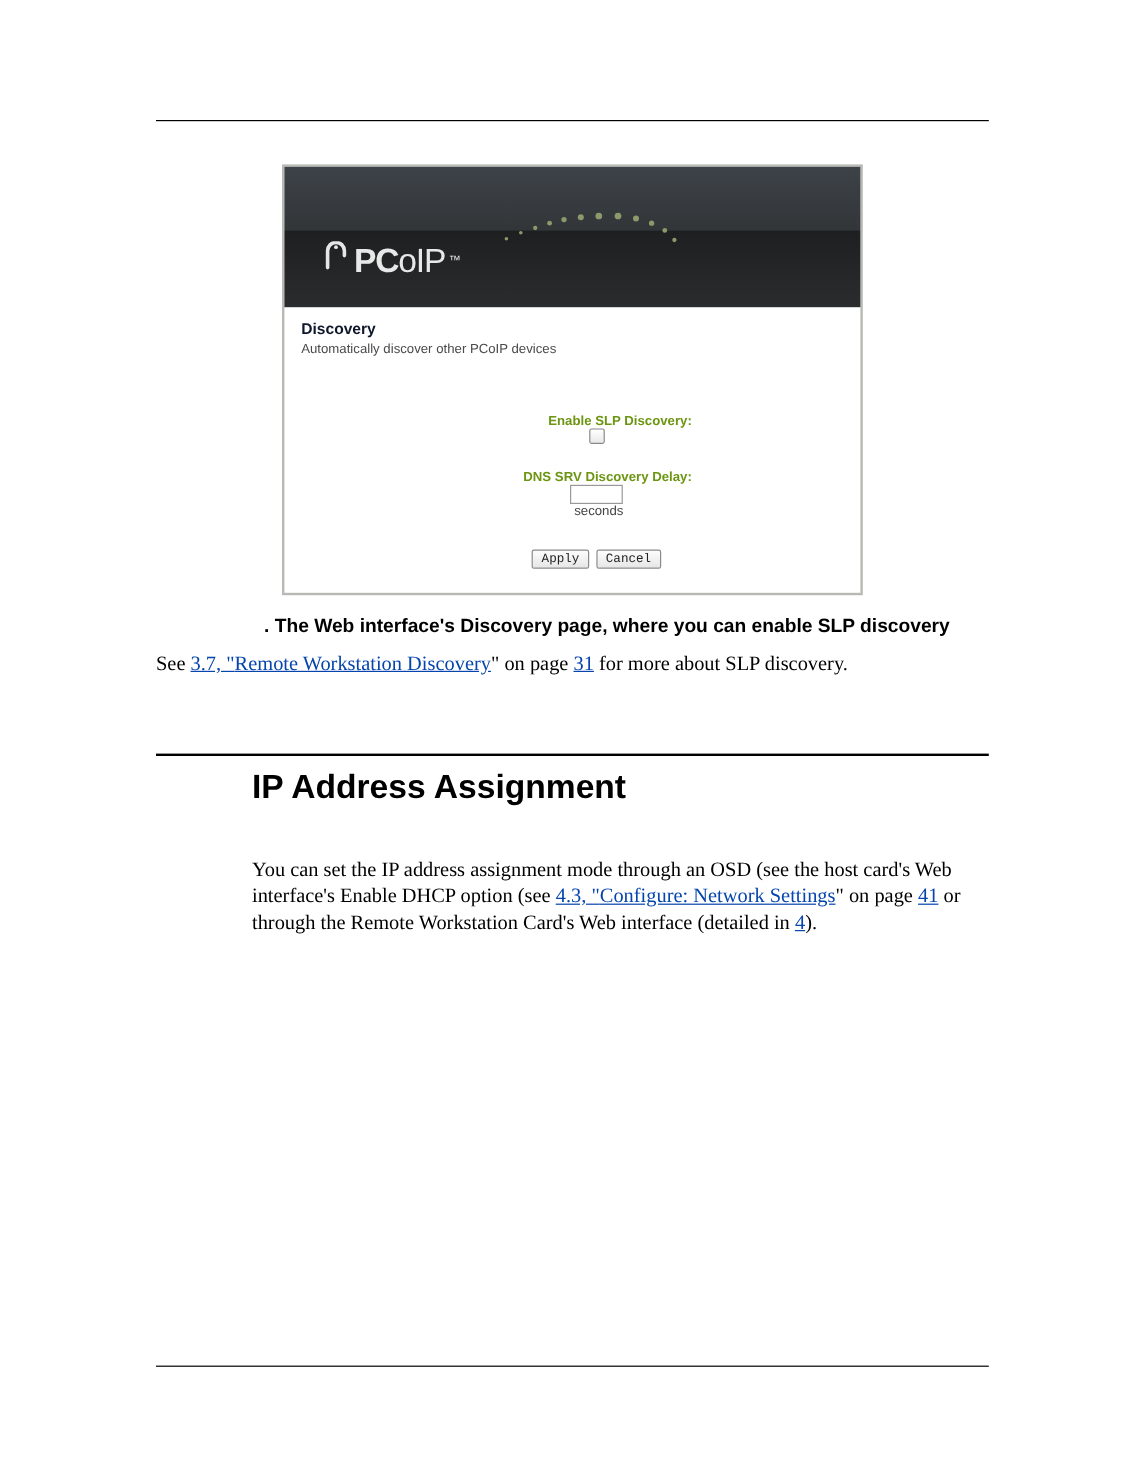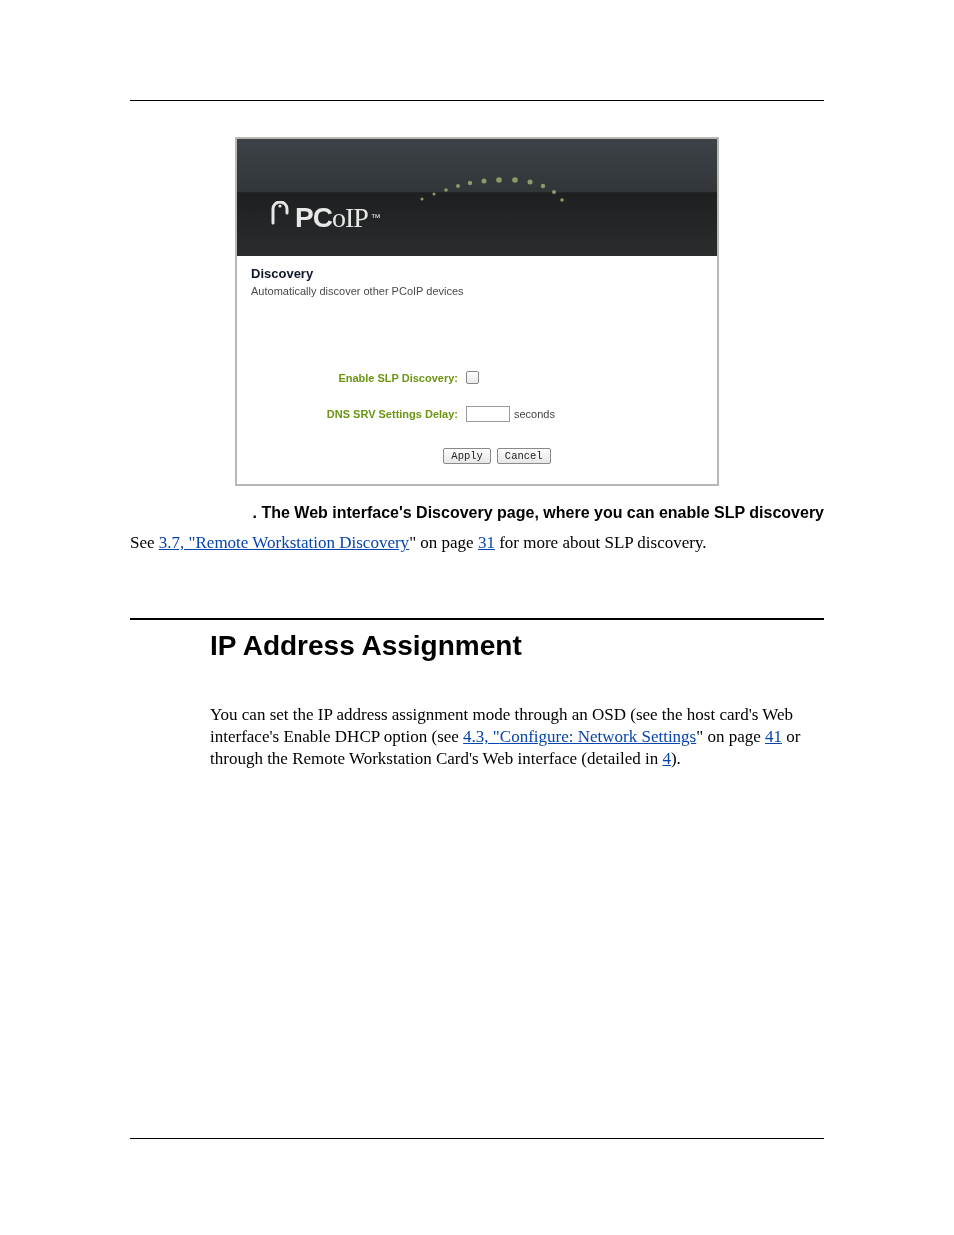--- a/index.html
+++ b/index.html
@@ -45,21 +45,21 @@
     letter-spacing: -1px;
     font-weight: 400;
     display: flex;
     align-items: center;
   }
   .logo-icon {
     margin-right: 2px;
     font-size: 26px;
   }
   .logo .pc { font-weight: 700; margin-top: 48px; }
-  .logo .oip { font-weight: 400; font-family: Liberation Serif, serif; }
+  .logo .oip { font-weight: 400; font-family: Liberation Sans, sans-serif; }
   .logo sup { font-size: 10px; vertical-align: top; margin-left: 3px;}
   .dots {
     position: absolute;
     left: 175px;
     top: 34px;
     width: 200px;
     height: 40px;
     pointer-events: none;
   }
   .ss-body {
@@ -67,30 +67,31 @@
   }
   .ss-title {
     color: #0f172a;
     font-weight: 700;
     font-size: 13px;
     margin-bottom: 4px;
   }
   .ss-sub {
     color: #4a4a4a;
     font-size: 11px;
-    margin-bottom: 74px;
+    margin-bottom: 48px;
   }
   .form-area {
     padding-left: 40px;
     font-size: 12px;
   }
   .form-row {
     display: flex;
     align-items: center;
     margin-bottom: 8px;
+    flex-direction: column;
   }
   .form-row.tight { margin-bottom: 4px; }
   .form-row.gap { margin-bottom: 22px; }
   .form-label {
     color: #6c9512;
     font-weight: 700;
     font-size: 11px;
     width: 175px;
     text-align: right;
     padding-right: 8px;
@@ -128,21 +129,21 @@
     padding: 1px 7px;
     background: linear-gradient(#fdfdfd, #e6e6e6);
     border: 1px solid #8a8a8a;
     border-radius: 2px;
     color: #222;
   }
   .caption {
     font-family: Arial, Helvetica, sans-serif;
     font-weight: 700;
     font-size: 16px;
-    text-align: right;
+    text-align: left;
     margin: 0 0 10px 90px;
   }
   .para {
     font-size: 17px;
     line-height: 1.3;
     margin-bottom: 20px;
   }
   .link {
     color: #0645ad;
     text-decoration: underline;
@@ -209,21 +210,21 @@
       <div class="ss-body">
         <div class="ss-title">Discovery</div>
         <div class="ss-sub">Automatically discover other PCoIP devices</div>
 
         <div class="form-area">
           <div class="form-row gap">
             <div class="form-label">Enable SLP Discovery:</div>
             <div class="chk"></div>
           </div>
           <div class="form-row">
-            <div class="form-label">DNS SRV Settings Delay:</div>
+            <div class="form-label">DNS SRV Discovery Delay:</div>
             <input class="txtin" type="text" style="">
             <span class="unit">seconds</span>
           </div>
           <div class="btn-row">
             <button class="btn-ss">Apply</button>
             <button class="btn-ss">Cancel</button>
           </div>
         </div>
       </div>
     </div>

